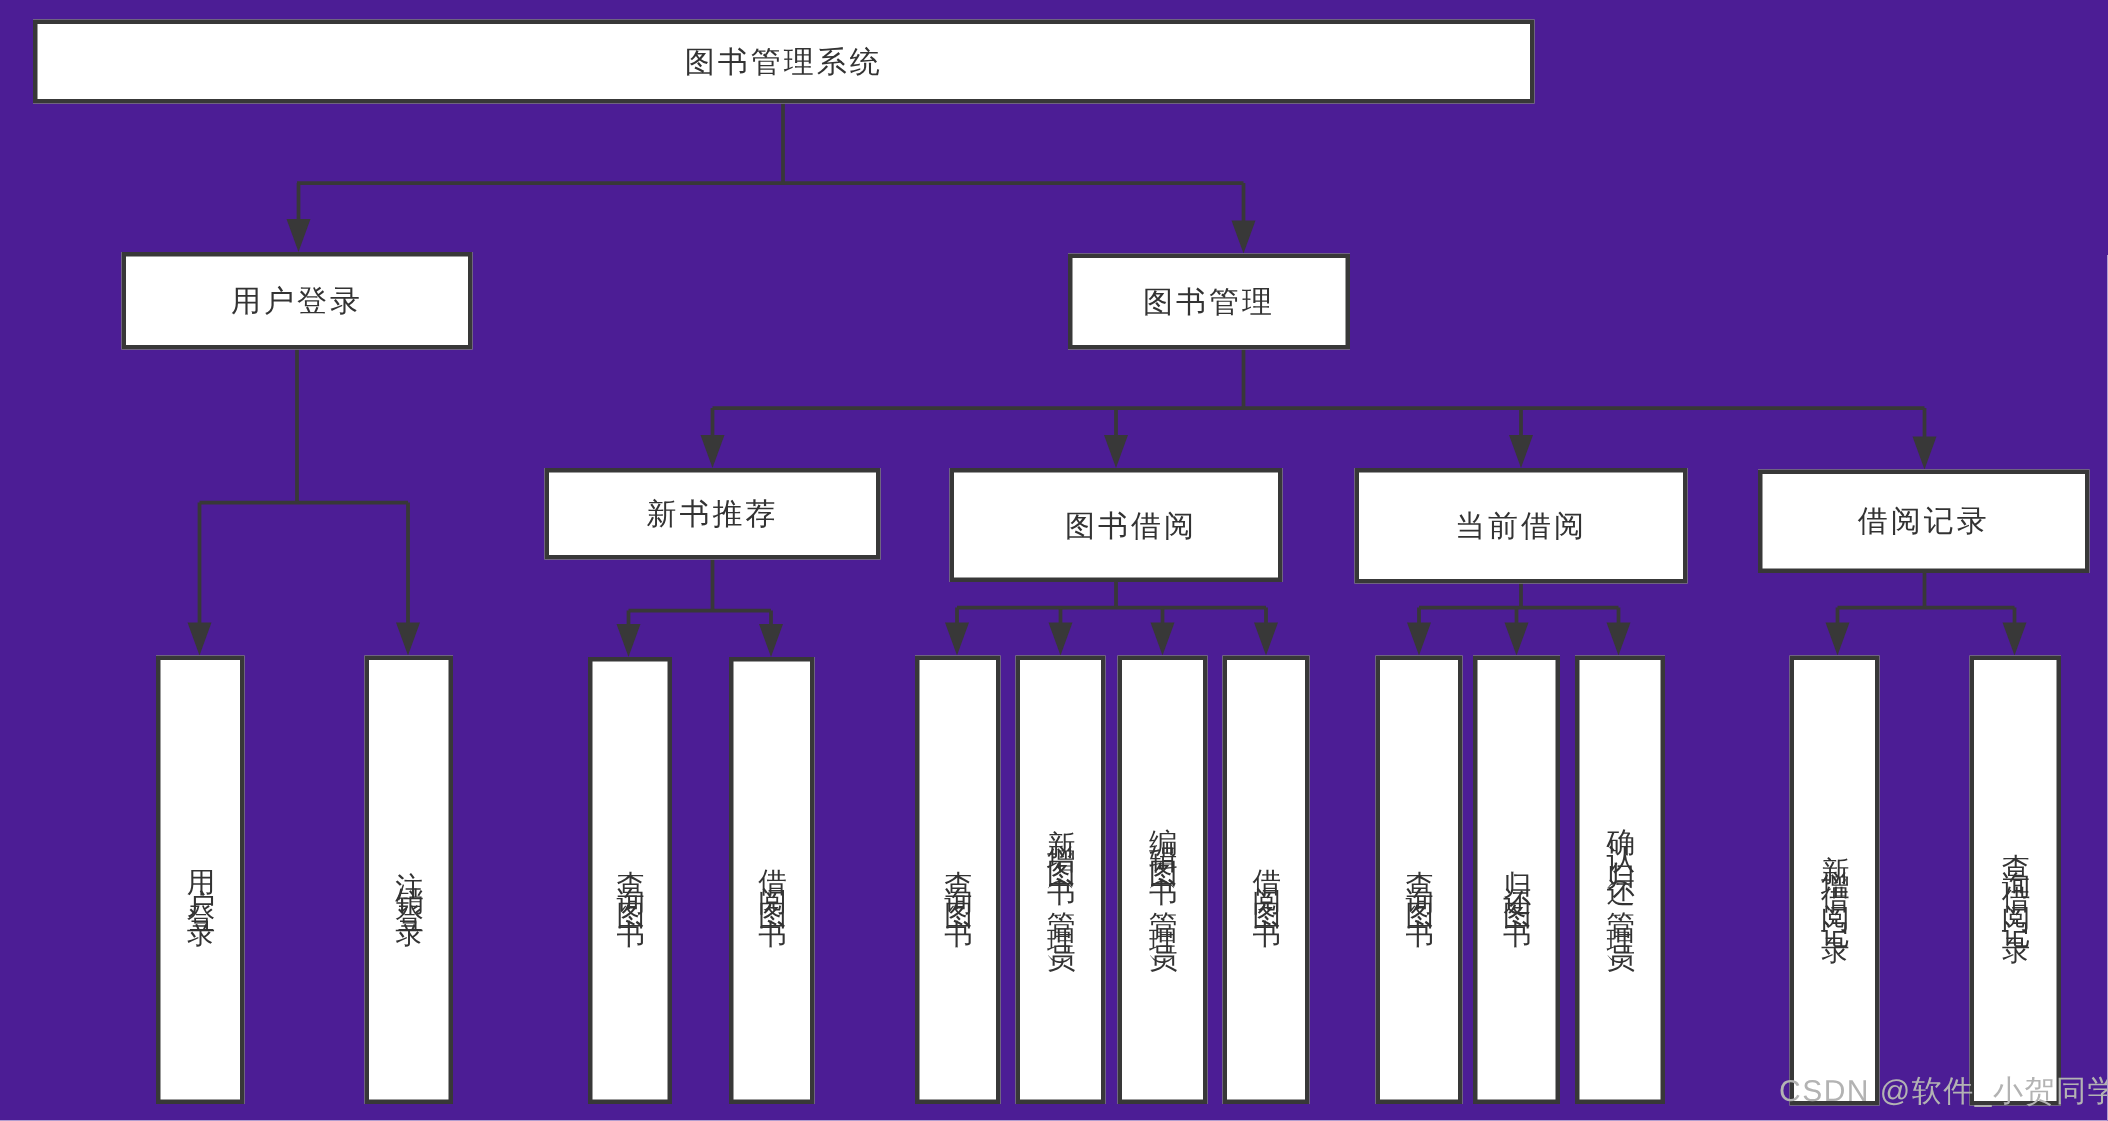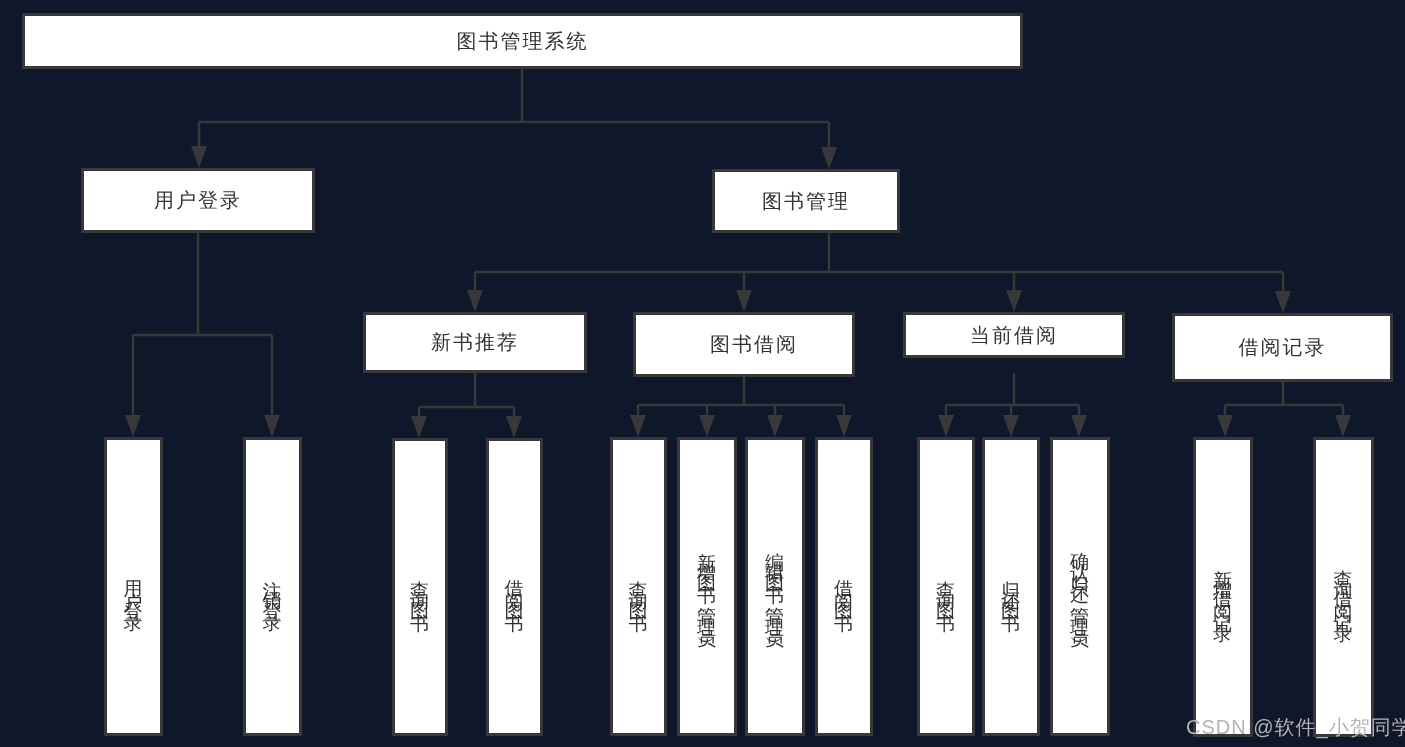--- a/index.html
+++ b/index.html
@@ -5,21 +5,21 @@
   :root{
     --line:#383838;
     --text:#333333;
   }
   html,body{margin:0;padding:0;background:#ffffff;}
   body{font-family:"Liberation Sans","DejaVu Sans",sans-serif;}
   #canvas{
     position:relative;
     width:1405px;
     height:747px;
-    background:#0f172a;
+    background:#4c1d95;
     overflow:hidden;
   }
   #edges{
     position:absolute;
     left:0;top:0;
     pointer-events:none;
   }
   .node{
     position:absolute;
     box-sizing:border-box;
@@ -106,24 +106,24 @@
   <div class="node hnode" style="left:81px;top:168px;width:234px;height:65px;">
     <span>用户登录</span>
   </div>
   <div class="node hnode" style="left:712px;top:169px;width:188px;height:64px;">
     <span>图书管理</span>
   </div>
 
   <div class="node hnode" style="left:363px;top:312px;width:224px;height:61px;text-align:right;">
     <span>新书推荐</span>
   </div>
-  <div class="node hnode" style="left:633px;top:312px;width:222px;height:65px;padding-left:20px;">
+  <div class="node hnode" style="left:633px;top:312px;width:222px;height:76px;padding-left:20px;">
     <span>图书借阅</span>
   </div>
-  <div class="node hnode" style="left:903px;top:312px;width:222px;height:46px;">
+  <div class="node hnode" style="left:903px;top:312px;width:222px;height:77px;">
     <span>当前借阅</span>
   </div>
   <div class="node hnode" style="left:1172px;top:313px;width:221px;height:69px;">
     <span>借阅记录</span>
   </div>
 
   <div class="node vnode" style="left:104px;top:437px;width:59px;height:299px;">
     <span>用户登录</span>
   </div>
   <div class="node vnode" style="left:243px;top:437px;width:59px;height:299px;">

